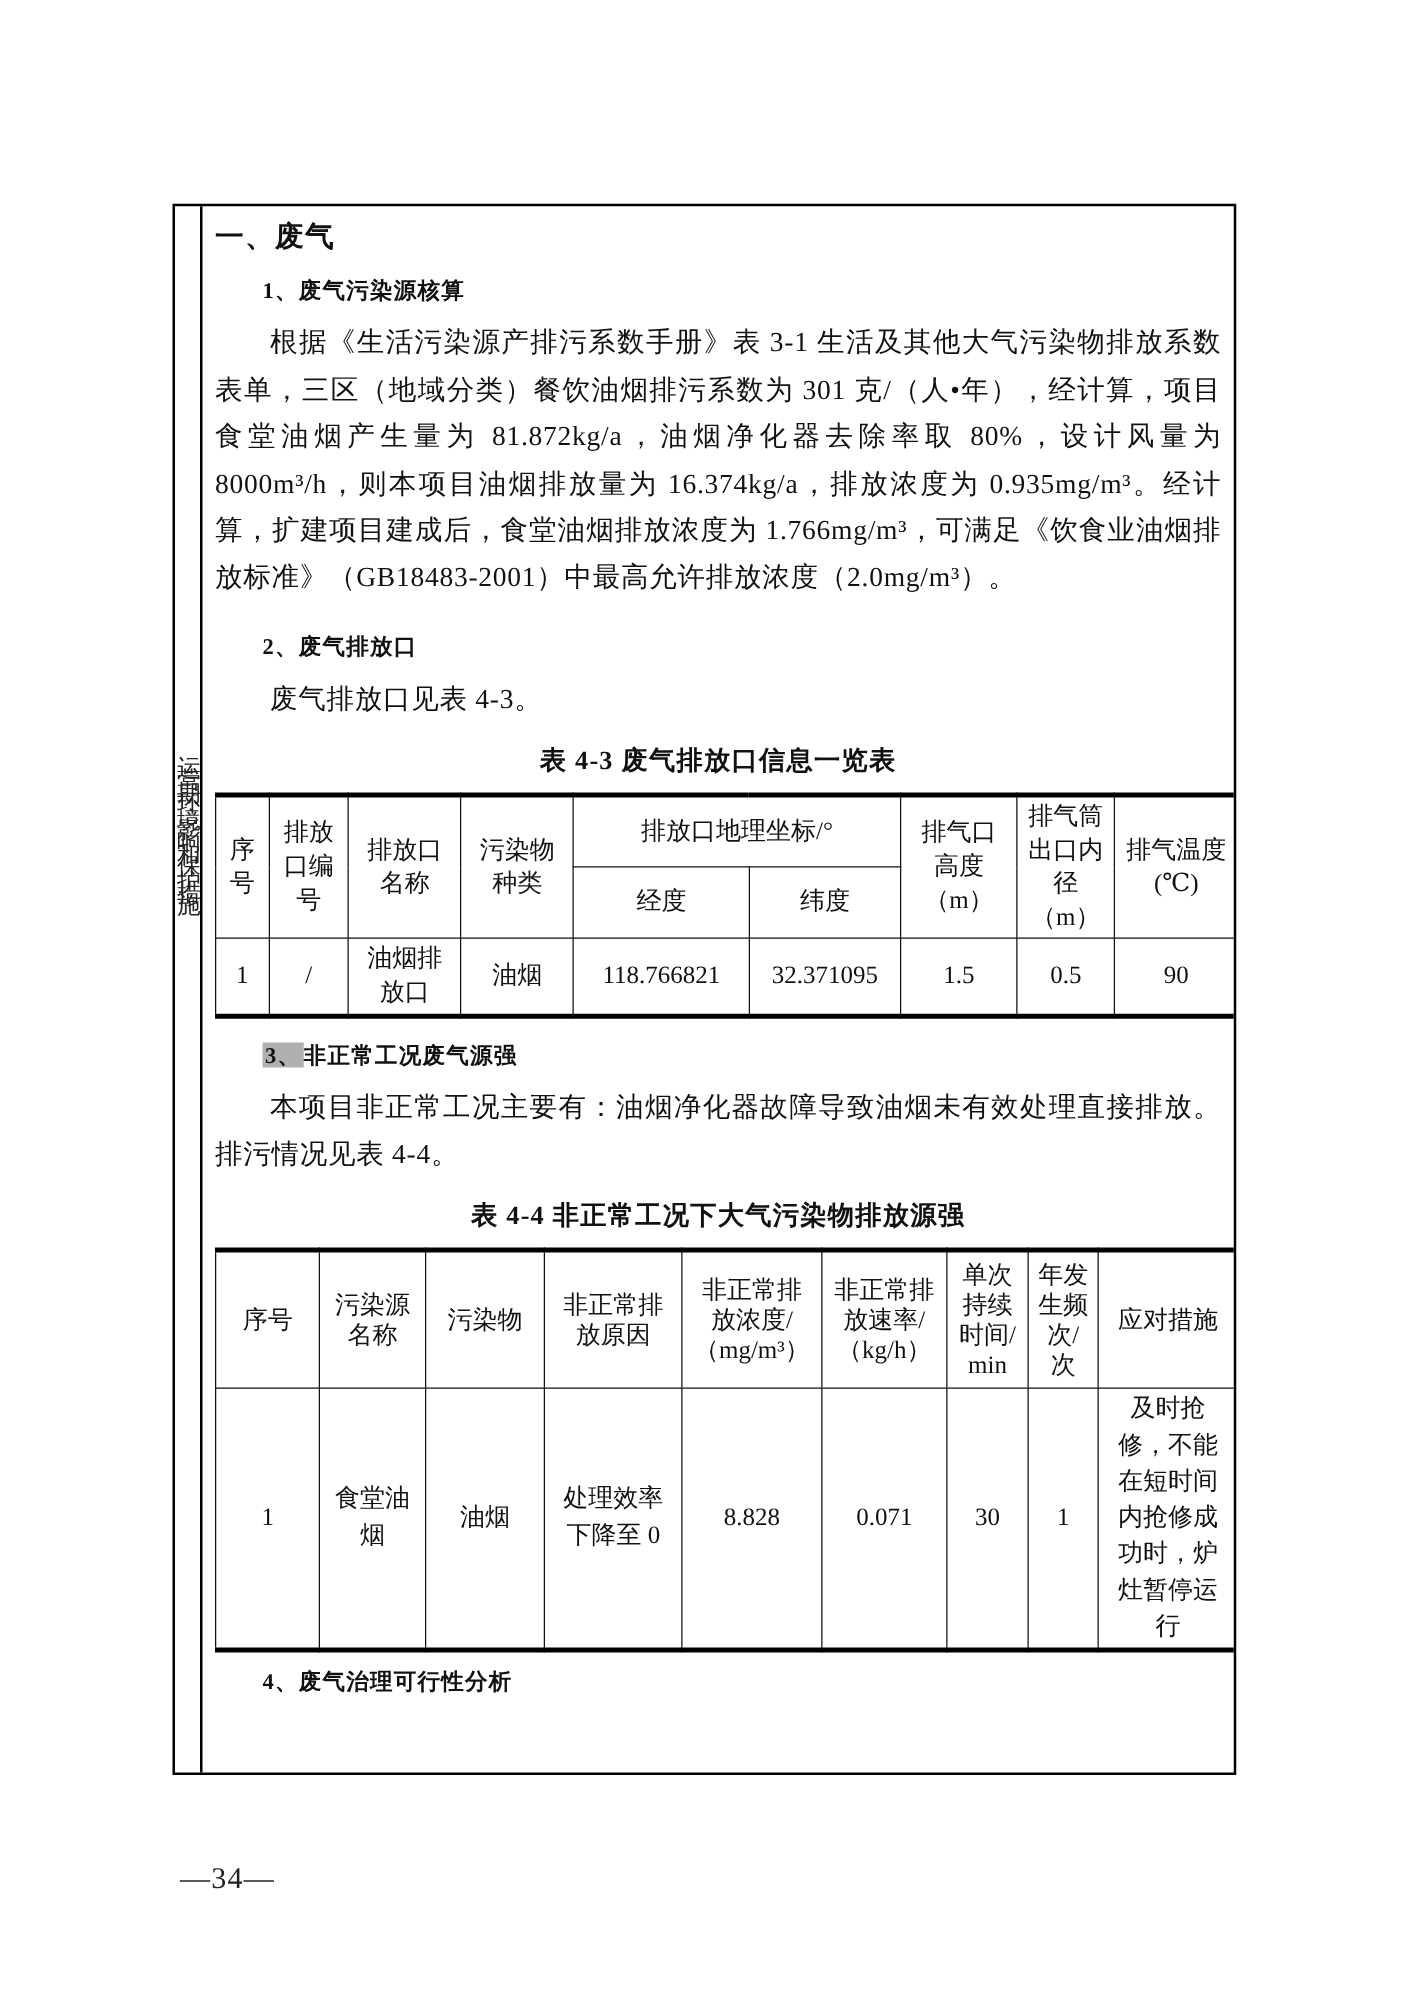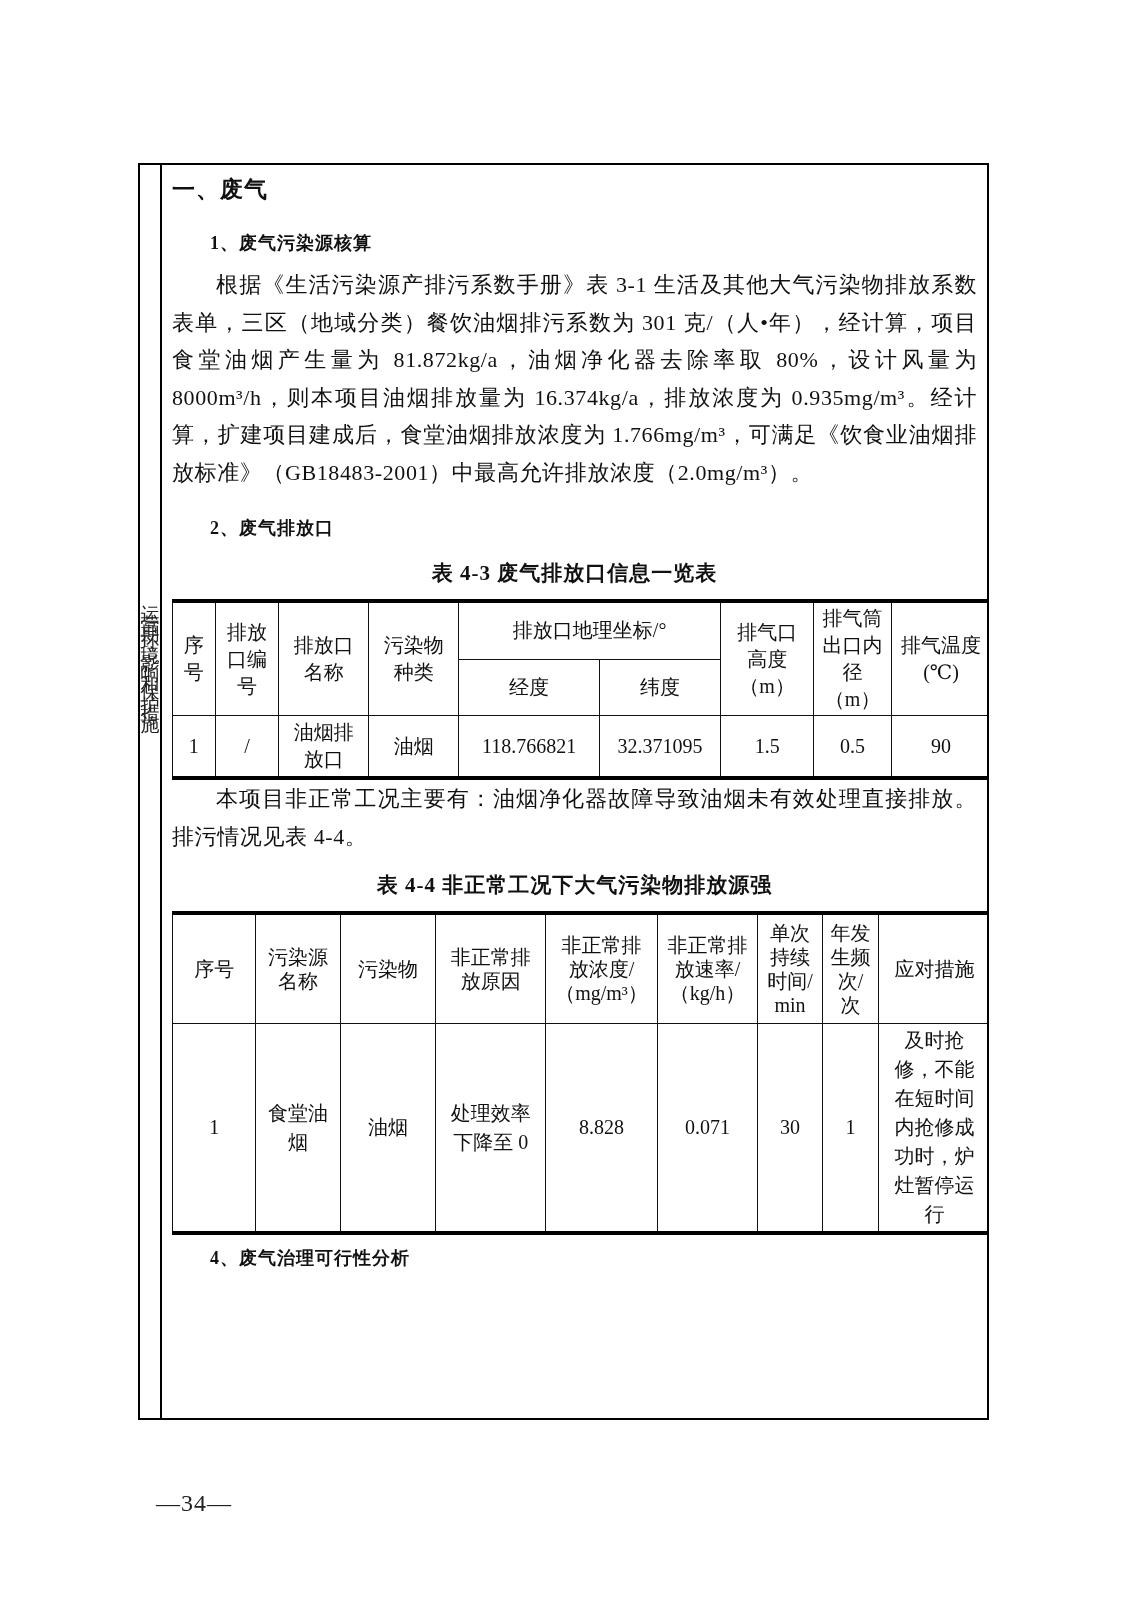--- a/index.html
+++ b/index.html
@@ -12,21 +12,21 @@
     position:absolute;left:138px;top:163px;width:851px;height:1257px;
     border:2px solid #000;display:flex;box-sizing:border-box;background:#fff;
   }
   .side-cell{width:20px;border-right:2px solid #000;position:relative;flex:0 0 20px;}
   .side-label{
     position:absolute;top:424px;left:50%;transform:translateX(-50%);
     writing-mode:vertical-rl;text-orientation:upright;
     font-size:19px;letter-spacing:10px;line-height:20px;white-space:nowrap;color:#222;
   }
   .content-cell{flex:1;padding:8px 10px 0 10px;overflow:hidden;}
-  .h-main{font-size:23px;font-weight:bold;line-height:30px;margin:2px 0 23px 0;letter-spacing:1px;}
+  .h-main{font-size:23px;font-weight:bold;line-height:30px;margin:2px 0 12px 0;letter-spacing:1px;}
   .h-sub{font-size:18px;font-weight:bold;line-height:30px;margin:0 0 8px 38px;letter-spacing:1px;}
   .h-sub.mt{margin-top:22px;}
   .h-sub.mt2{margin-top:14px;}
   .h-sub.mt3{margin-top:8px;}
   .body-p{
     font-size:22px;line-height:37.5px;margin:0;text-align:justify;
     text-indent:2em;letter-spacing:0.6px;
   }
   .body-p.mt{margin-top:4px;}
   .hl{background:#b0b0b0;padding:0 2px;}
@@ -41,37 +41,38 @@
   }
   table.tbl th,table.tbl td{
     border:1.5px solid #111;text-align:center;vertical-align:middle;
     font-weight:normal;padding:2px 7px;word-break:break-all;
   }
   table.t43 th{height:38px;line-height:27px;}
   table.t43 td{height:56px;line-height:27px;}
   table.t44 th{line-height:24px;padding:6px 6px;}
   table.t44 td{height:202px;line-height:29px;padding:2px 6px;}
   .page-num{
-    position:absolute;left:156px;top:1490px;font-size:24px;letter-spacing:1px;color:#222;
+    position:absolute;left:144px;top:1490px;font-size:24px;letter-spacing:1px;color:#222;
   }
 </style>
 </head>
 <body>
 
 <div class="doc-box">
   <div class="side-cell">
     <div class="side-label">运营期环境影响和保护措施</div>
   </div>
   <div class="content-cell">
 
     <div class="h-main">一、废气</div>
     <div class="h-sub">1、废气污染源核算</div>
     <p class="body-p mt">根据《生活污染源产排污系数手册》表 3-1 生活及其他大气污染物排放系数表单，三区（地域分类）餐饮油烟排污系数为 301 克/（人•年），经计算，项目食堂油烟产生量为 81.872kg/a，油烟净化器去除率取 80%，设计风量为 8000m³/h，则本项目油烟排放量为 16.374kg/a，排放浓度为 0.935mg/m³。经计算，扩建项目建成后，食堂油烟排放浓度为 1.766mg/m³，可满足《饮食业油烟排放标准》（GB18483-2001）中最高允许排放浓度（2.0mg/m³）。</p>
 
     <div class="h-sub mt">2、废气排放口</div>
+    <p class="body-p">废气排放口见表 4-3。</p>
 
     <div class="tbl-caption">表 4-3 废气排放口信息一览表</div>
     <table class="tbl t43">
       <colgroup>
         <col style="width:5.2%">
           <col style="width:7.8%">
           <col style="width:11%">
           <col style="width:11%">
         <col style="width:17.2%">
           <col style="width:14.8%">
@@ -101,20 +102,21 @@
         <td>油烟</td>
         <td>118.766821</td>
         <td>32.371095</td>
         <td>1.5</td>
         <td>0.5</td>
         <td>90</td>
       </tr>
     </tbody>
       </table>
 
+    <div class="h-sub mt2"><span class="hl">3、</span><span>非正常工况废气源强</span></div>
     <p class="body-p">本项目非正常工况主要有：油烟净化器故障导致油烟未有效处理直接排放。排污情况见表 4-4。</p>
 
     <div class="tbl-caption">表 4-4 非正常工况下大气污染物排放源强</div>
     <table class="tbl t44">
       <colgroup>
         <col style="width:10.2%">
           <col style="width:10.3%">
           <col style="width:11.7%">
           <col style="width:13.4%">
         <col style="width:13.7%">

